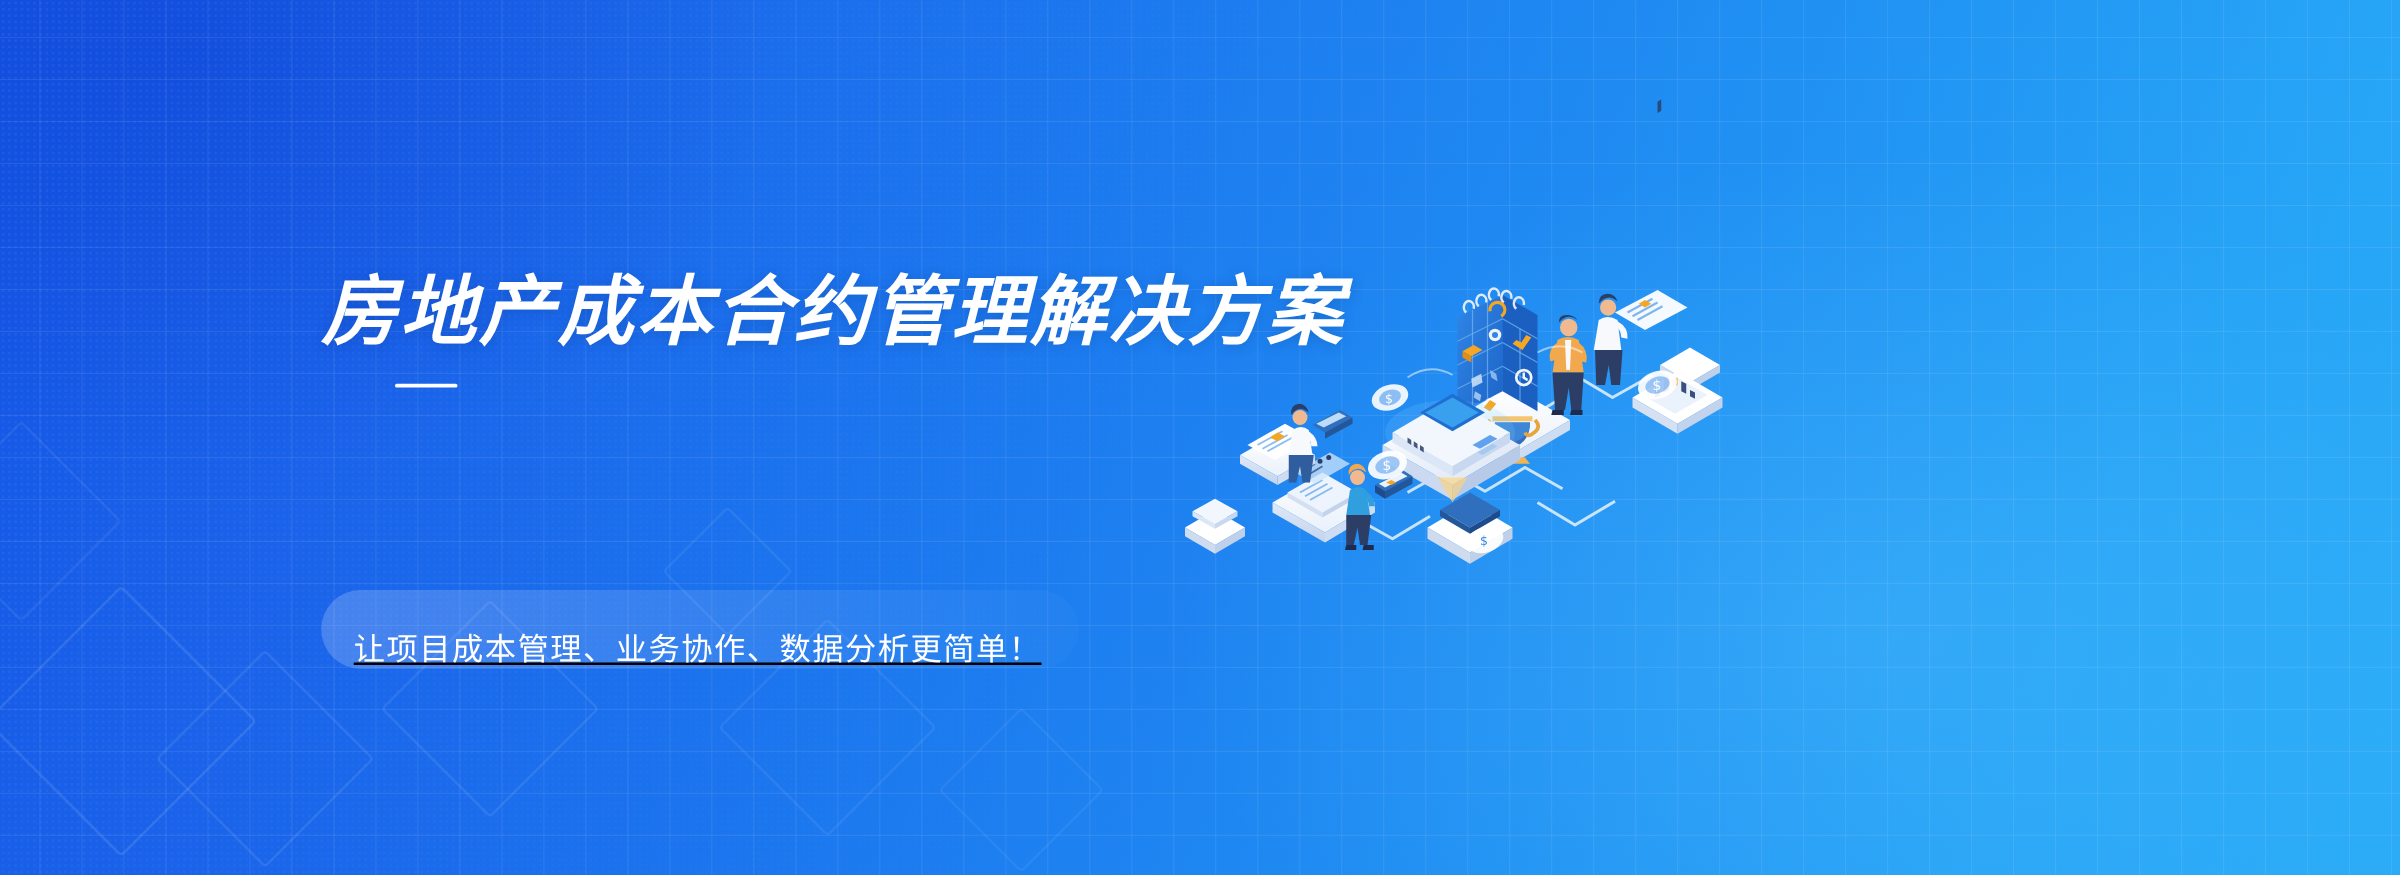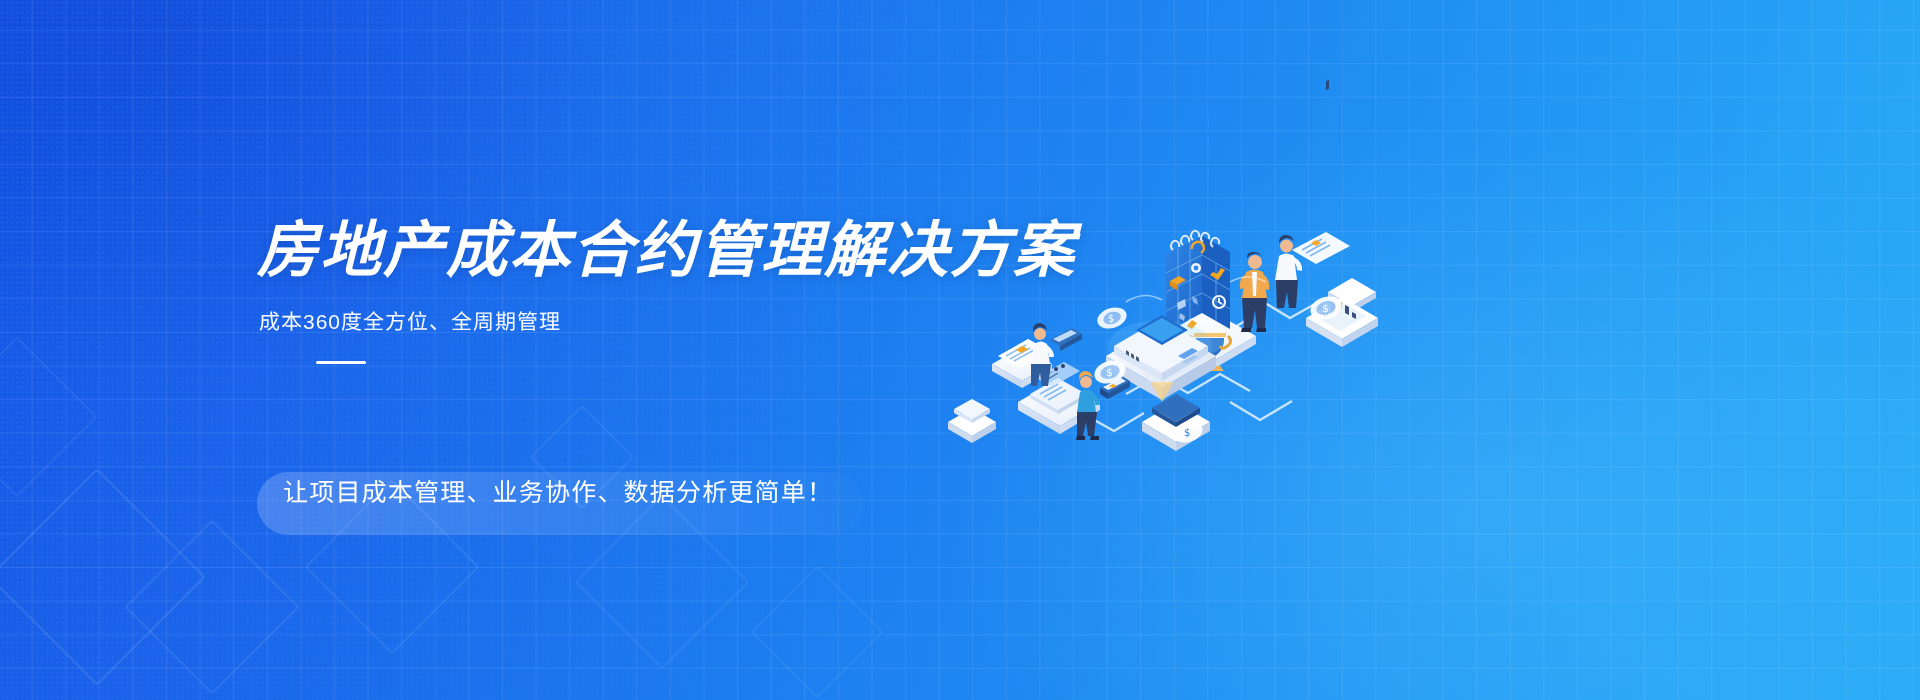--- a/index.html
+++ b/index.html
@@ -74,21 +74,21 @@
     font-weight:400;opacity:.97;white-space:nowrap;
   }
   .rule{
     margin-top:26px;margin-left:59px;width:50px;height:3px;background:#ffffff;border-radius:2px;
   }
 
   .pill{
     position:absolute;left:257px;top:472px;
     height:63px;min-width:560px;border-radius:32px;
     background:linear-gradient(100deg, rgba(255,255,255,.20) 0%, rgba(255,255,255,.10) 55%, rgba(255,255,255,.02) 100%);
-    display:flex;align-items:flex-start;padding:0 30px 0 26px;box-sizing:border-box;
+    display:flex;align-items:flex-end;padding:0 30px 0 26px;box-sizing:border-box;text-decoration:underline;
   }
   .pill-text{
     font-size:25px;color:#ffffff;letter-spacing:1.2px;white-space:nowrap;font-weight:400;
   }
 
   
   .illus{position:absolute;left:930px;top:150px;width:470px;height:300px;}
   .illus svg{display:block;width:100%;height:100%;overflow:visible;}
 </style>
 </head>
@@ -103,21 +103,20 @@
   <div class="deco-sq sq1"></div>
   <div class="deco-sq sq2"></div>
   <div class="deco-sq sq3"></div>
   <div class="deco-sq sq4"></div>
   <div class="deco-sq sq5"></div>
   <div class="deco-sq sq6"></div>
   <div class="deco-sq sq7"></div>
 
   <div class="copy">
     <h1 class="headline">房地产成本合约管理解决方案</h1>
-    <div class="subline">成本360度全方位、全周期管理</div>
     <div class="rule"></div>
   </div>
 
   <div class="pill">
     <span class="pill-text">让项目成本管理、业务协作、数据分析更简单！</span>
   </div>
 
   <div class="illus">
     <svg viewBox="0 0 470 300" xmlns="http://www.w3.org/2000/svg" aria-hidden="true">
       <defs>

